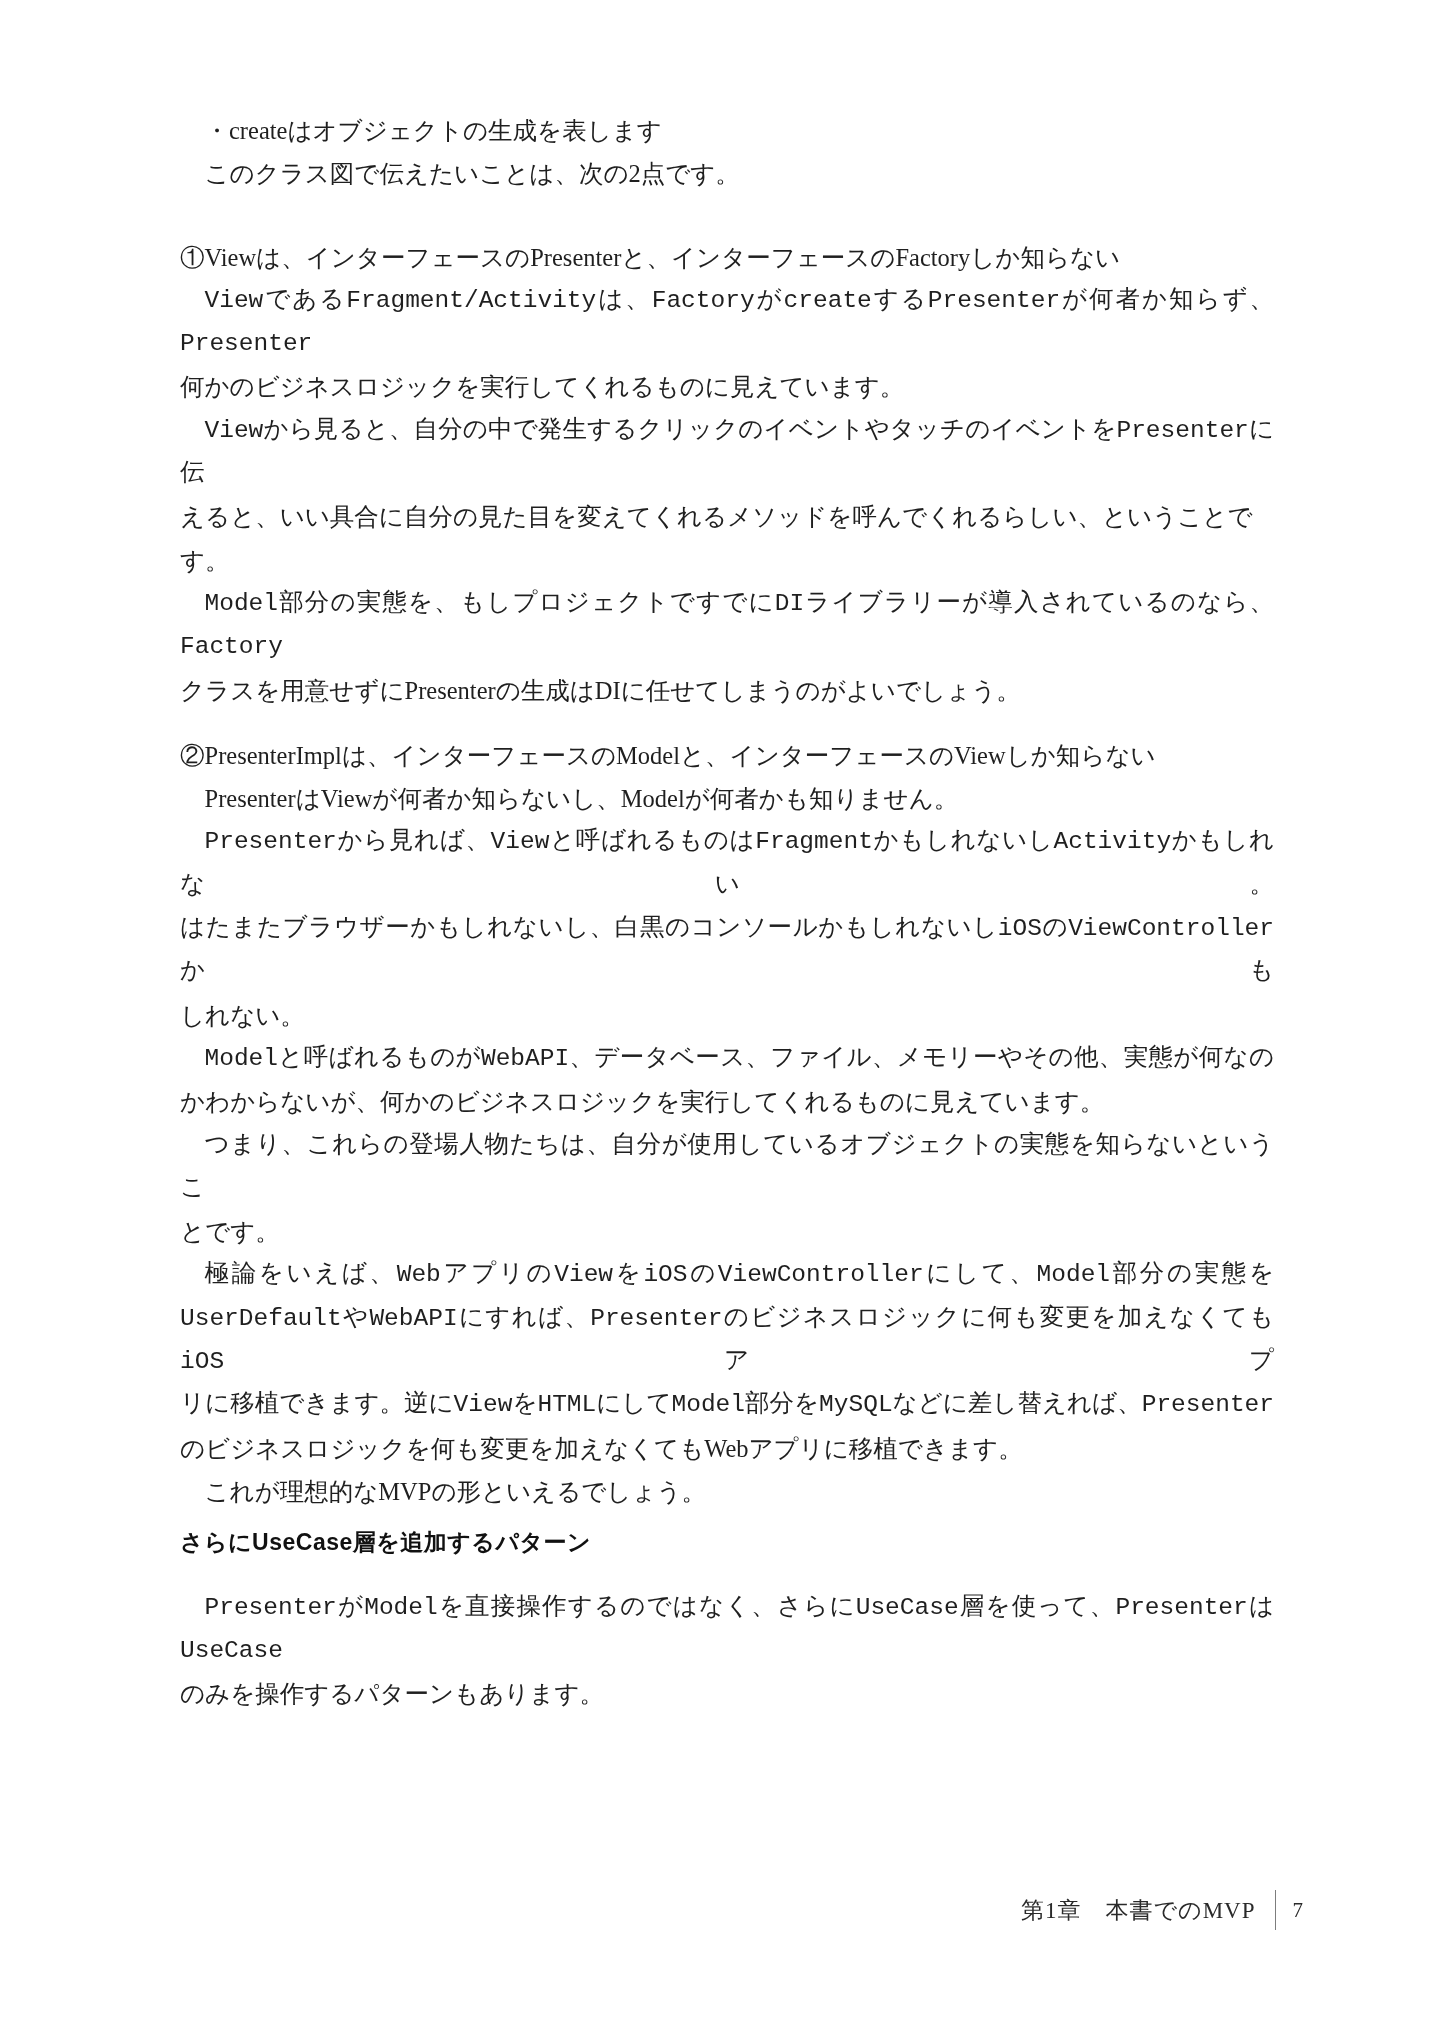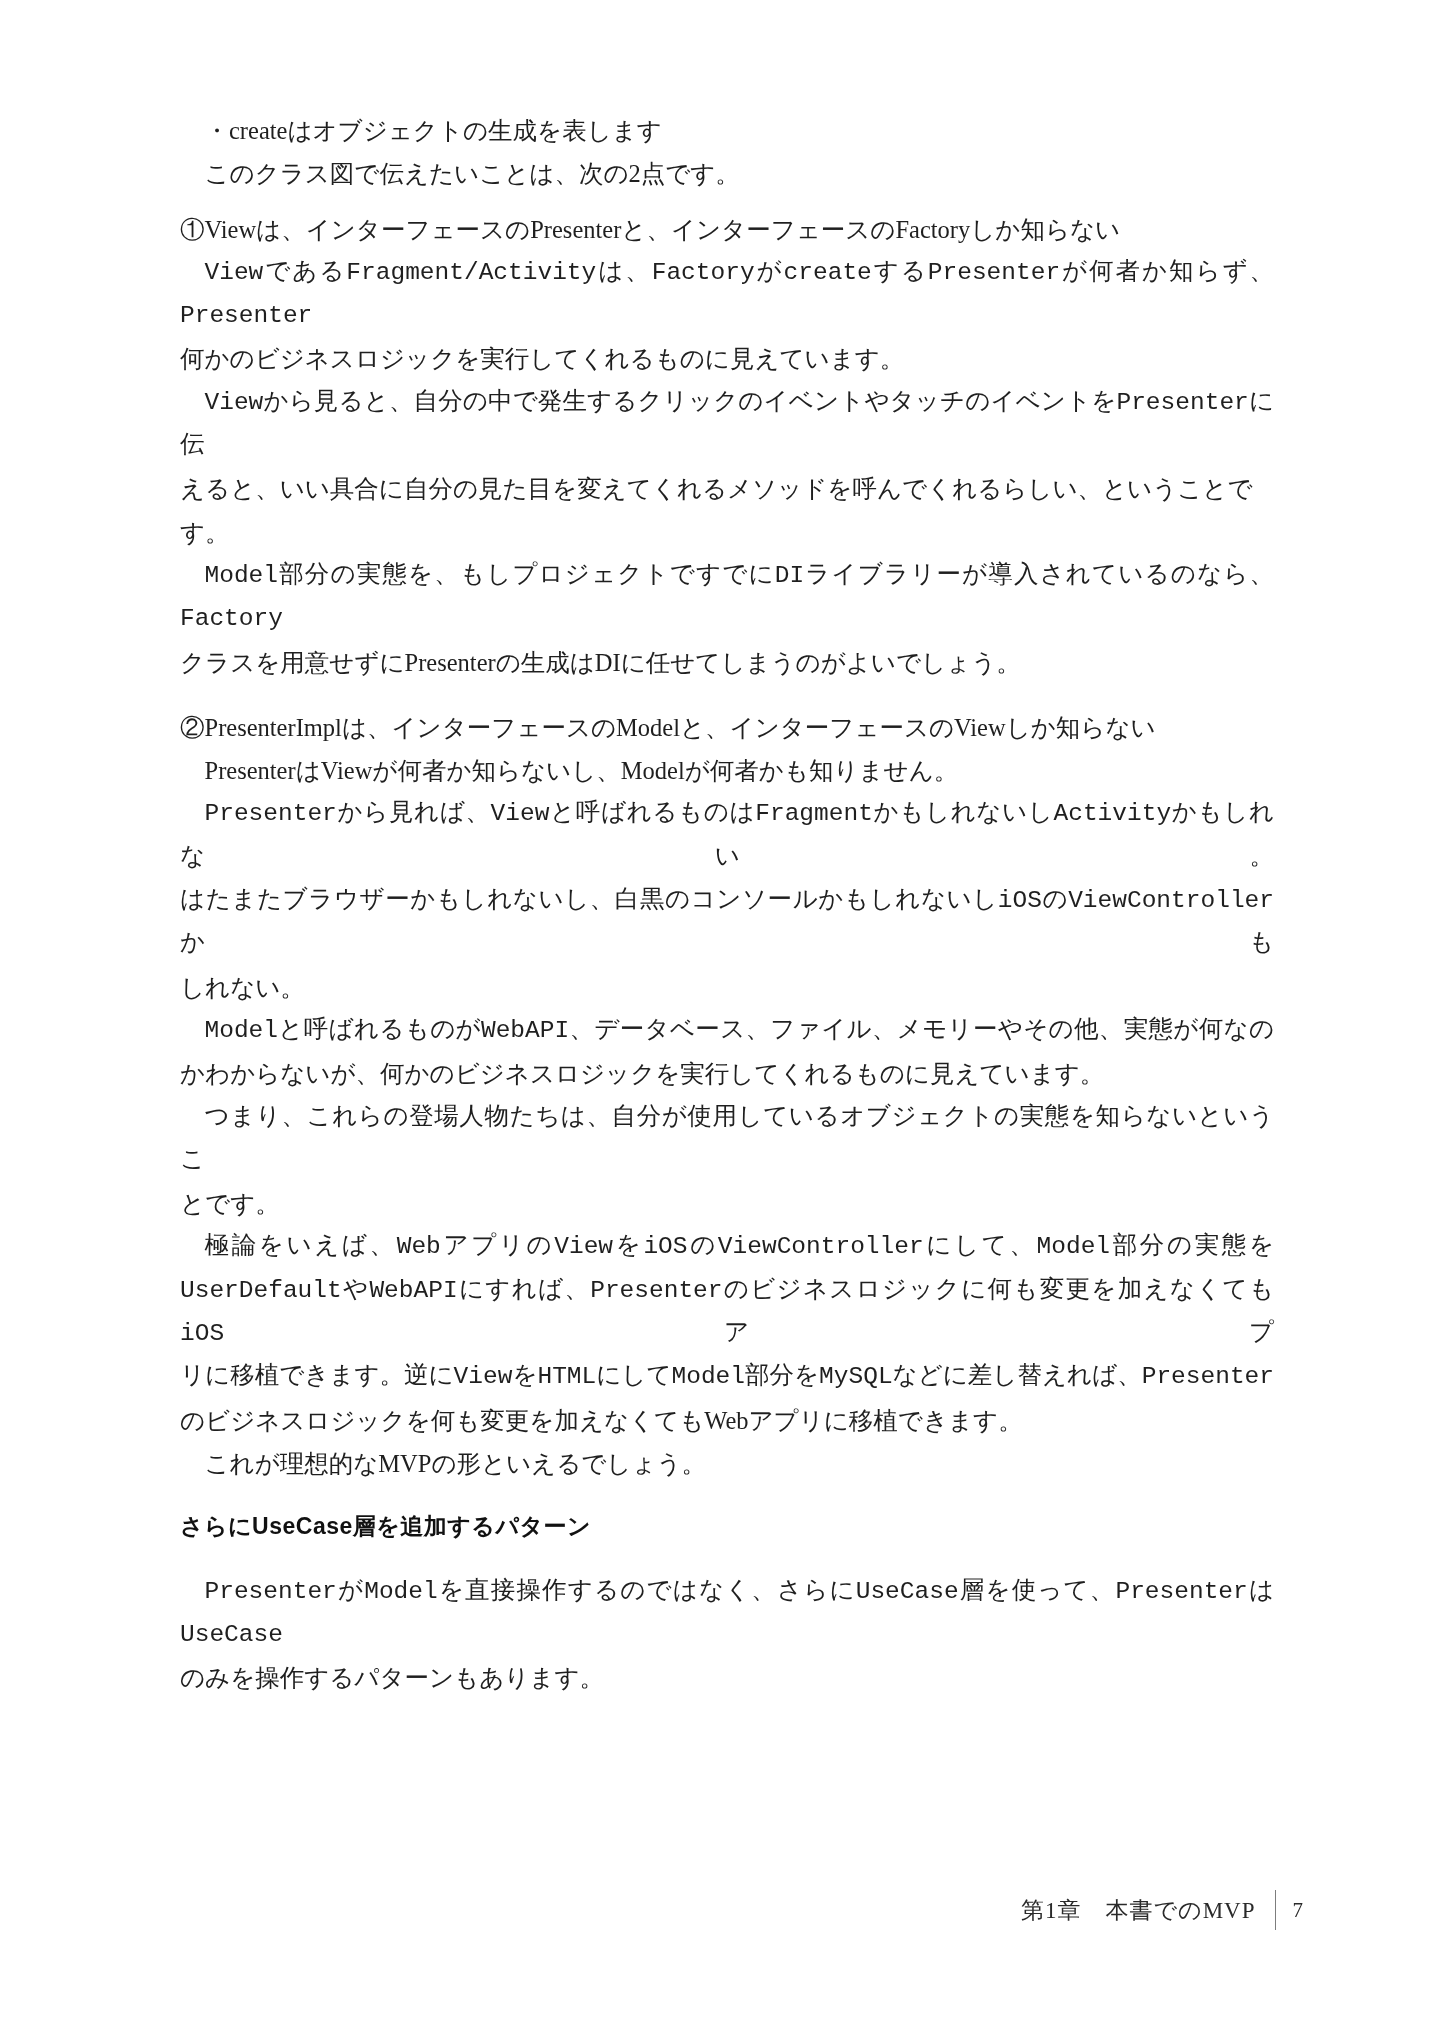--- a/index.html
+++ b/index.html
@@ -31,23 +31,23 @@
     text-justify:inter-character;
     font-family:Liberation Mono, monospace;
   }
   .subhead{
     font-family:"Liberation Sans","DejaVu Sans",sans-serif;
     font-weight:600;
     font-size:23px;
     letter-spacing:0.5px;
     color:#111111;
   }
-  .gap-a{ margin-top:12px; }
+  .gap-a{ margin-top:40px; }
   .gap-b{ margin-top:22px; }
-  .gap-c{ margin-top:20px; }
+  .gap-c{ margin-top:8px; }
   .gap-d{ margin-top:21px; }
   .footer{
     position:absolute;
     top:1890px;
     right:130px;
     display:flex;
     align-items:center;
     color:#2a2a2a;
   }
   .footer .chapter{

